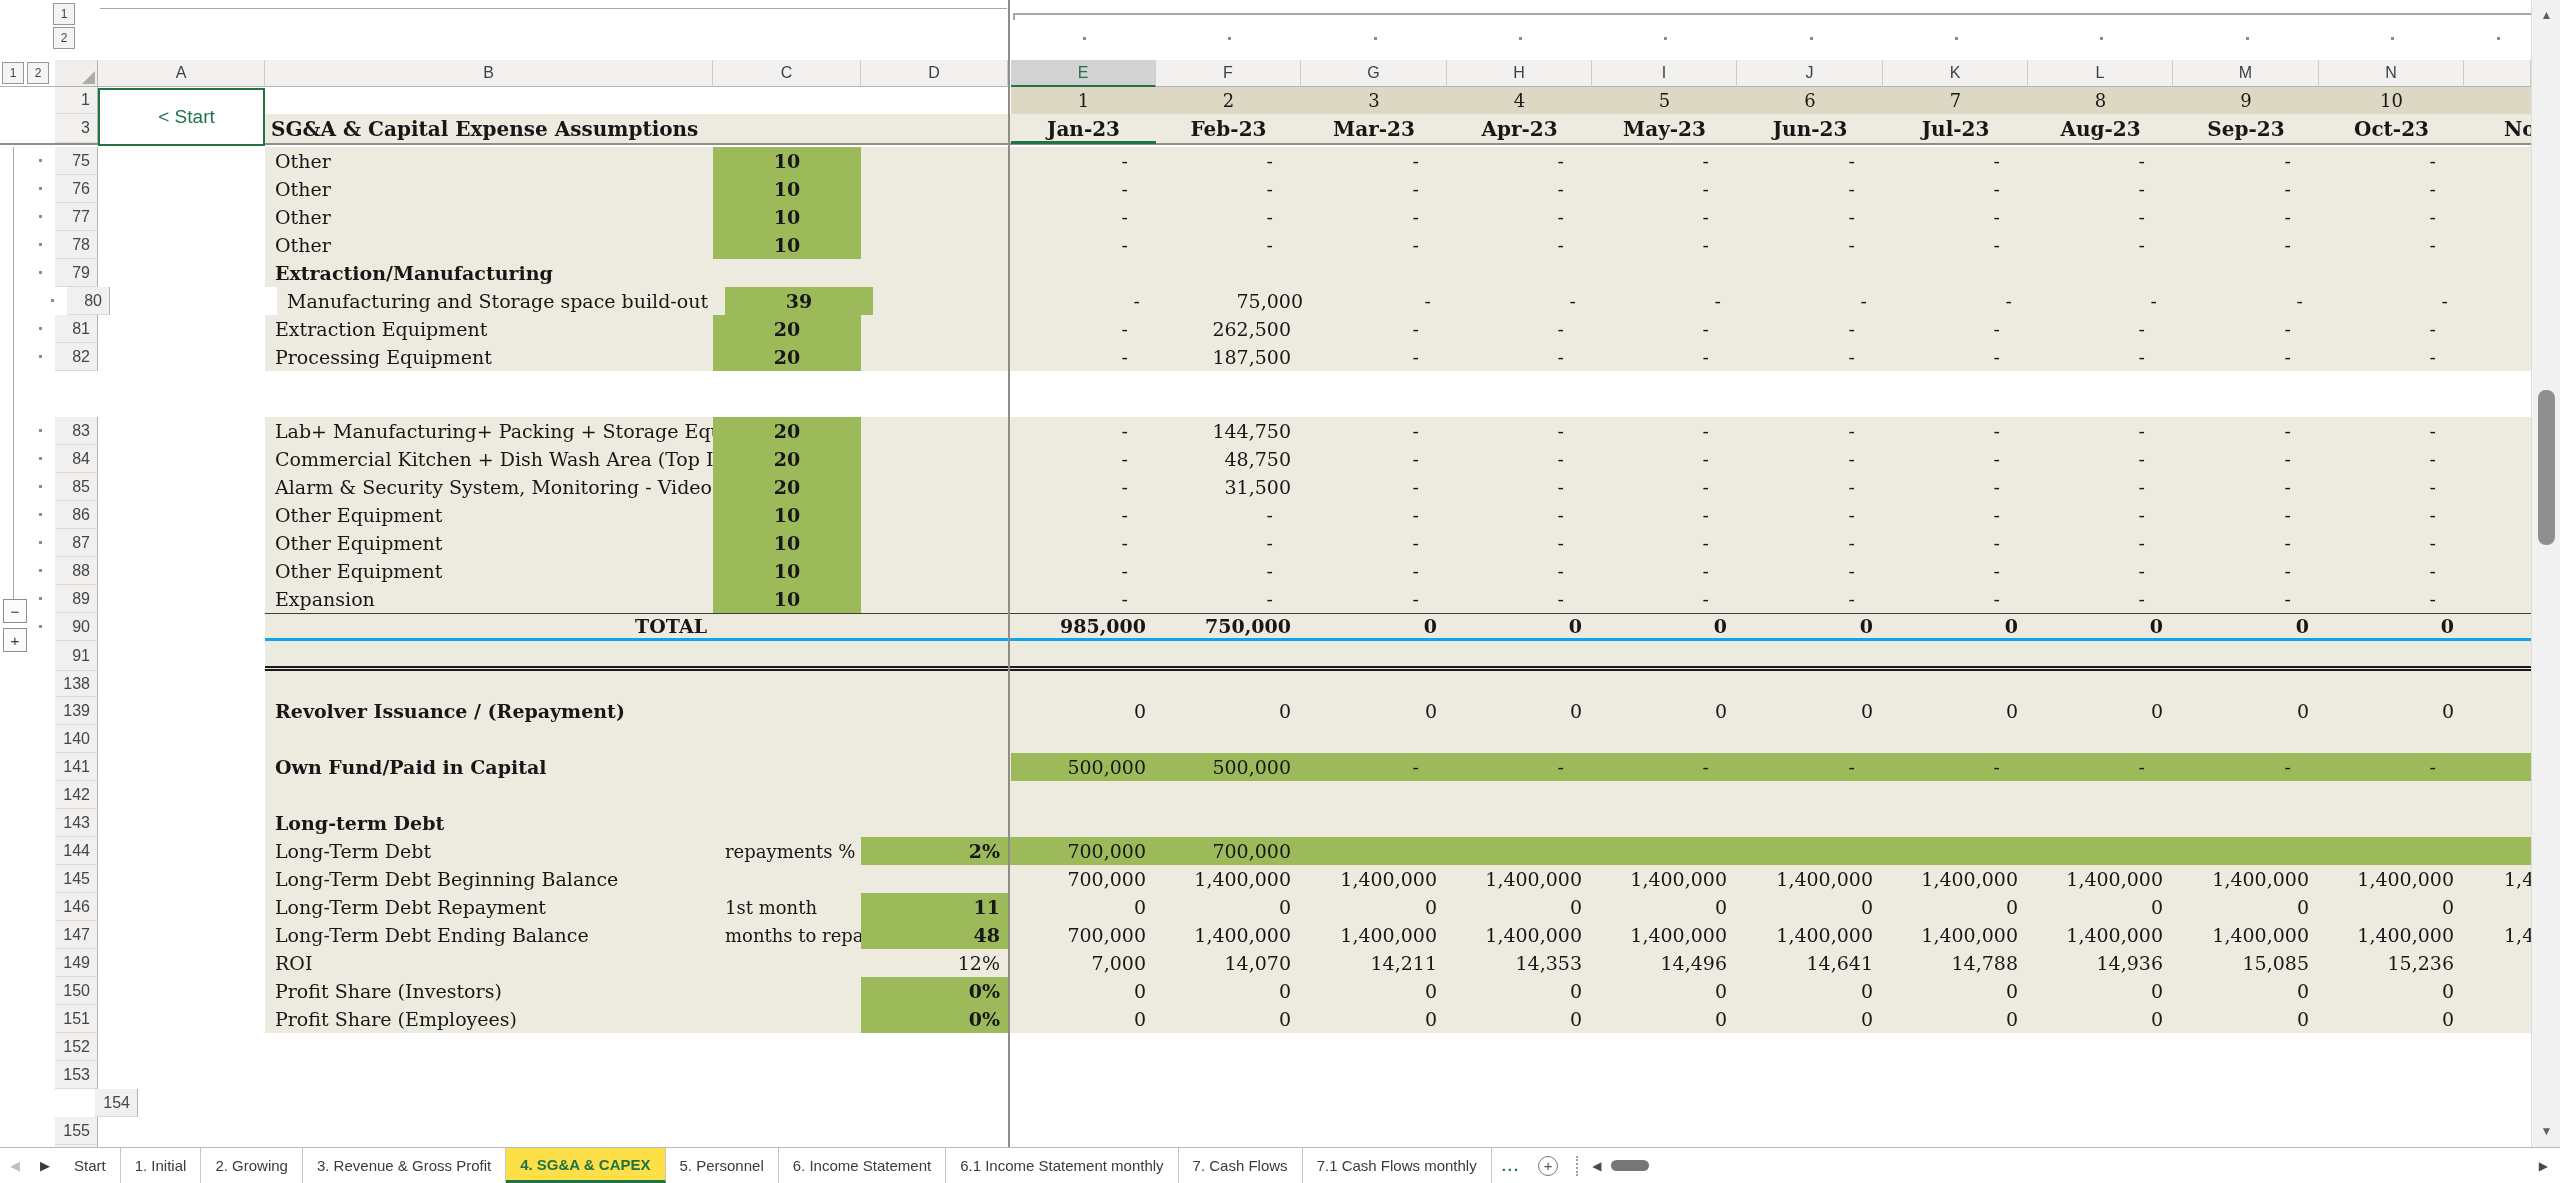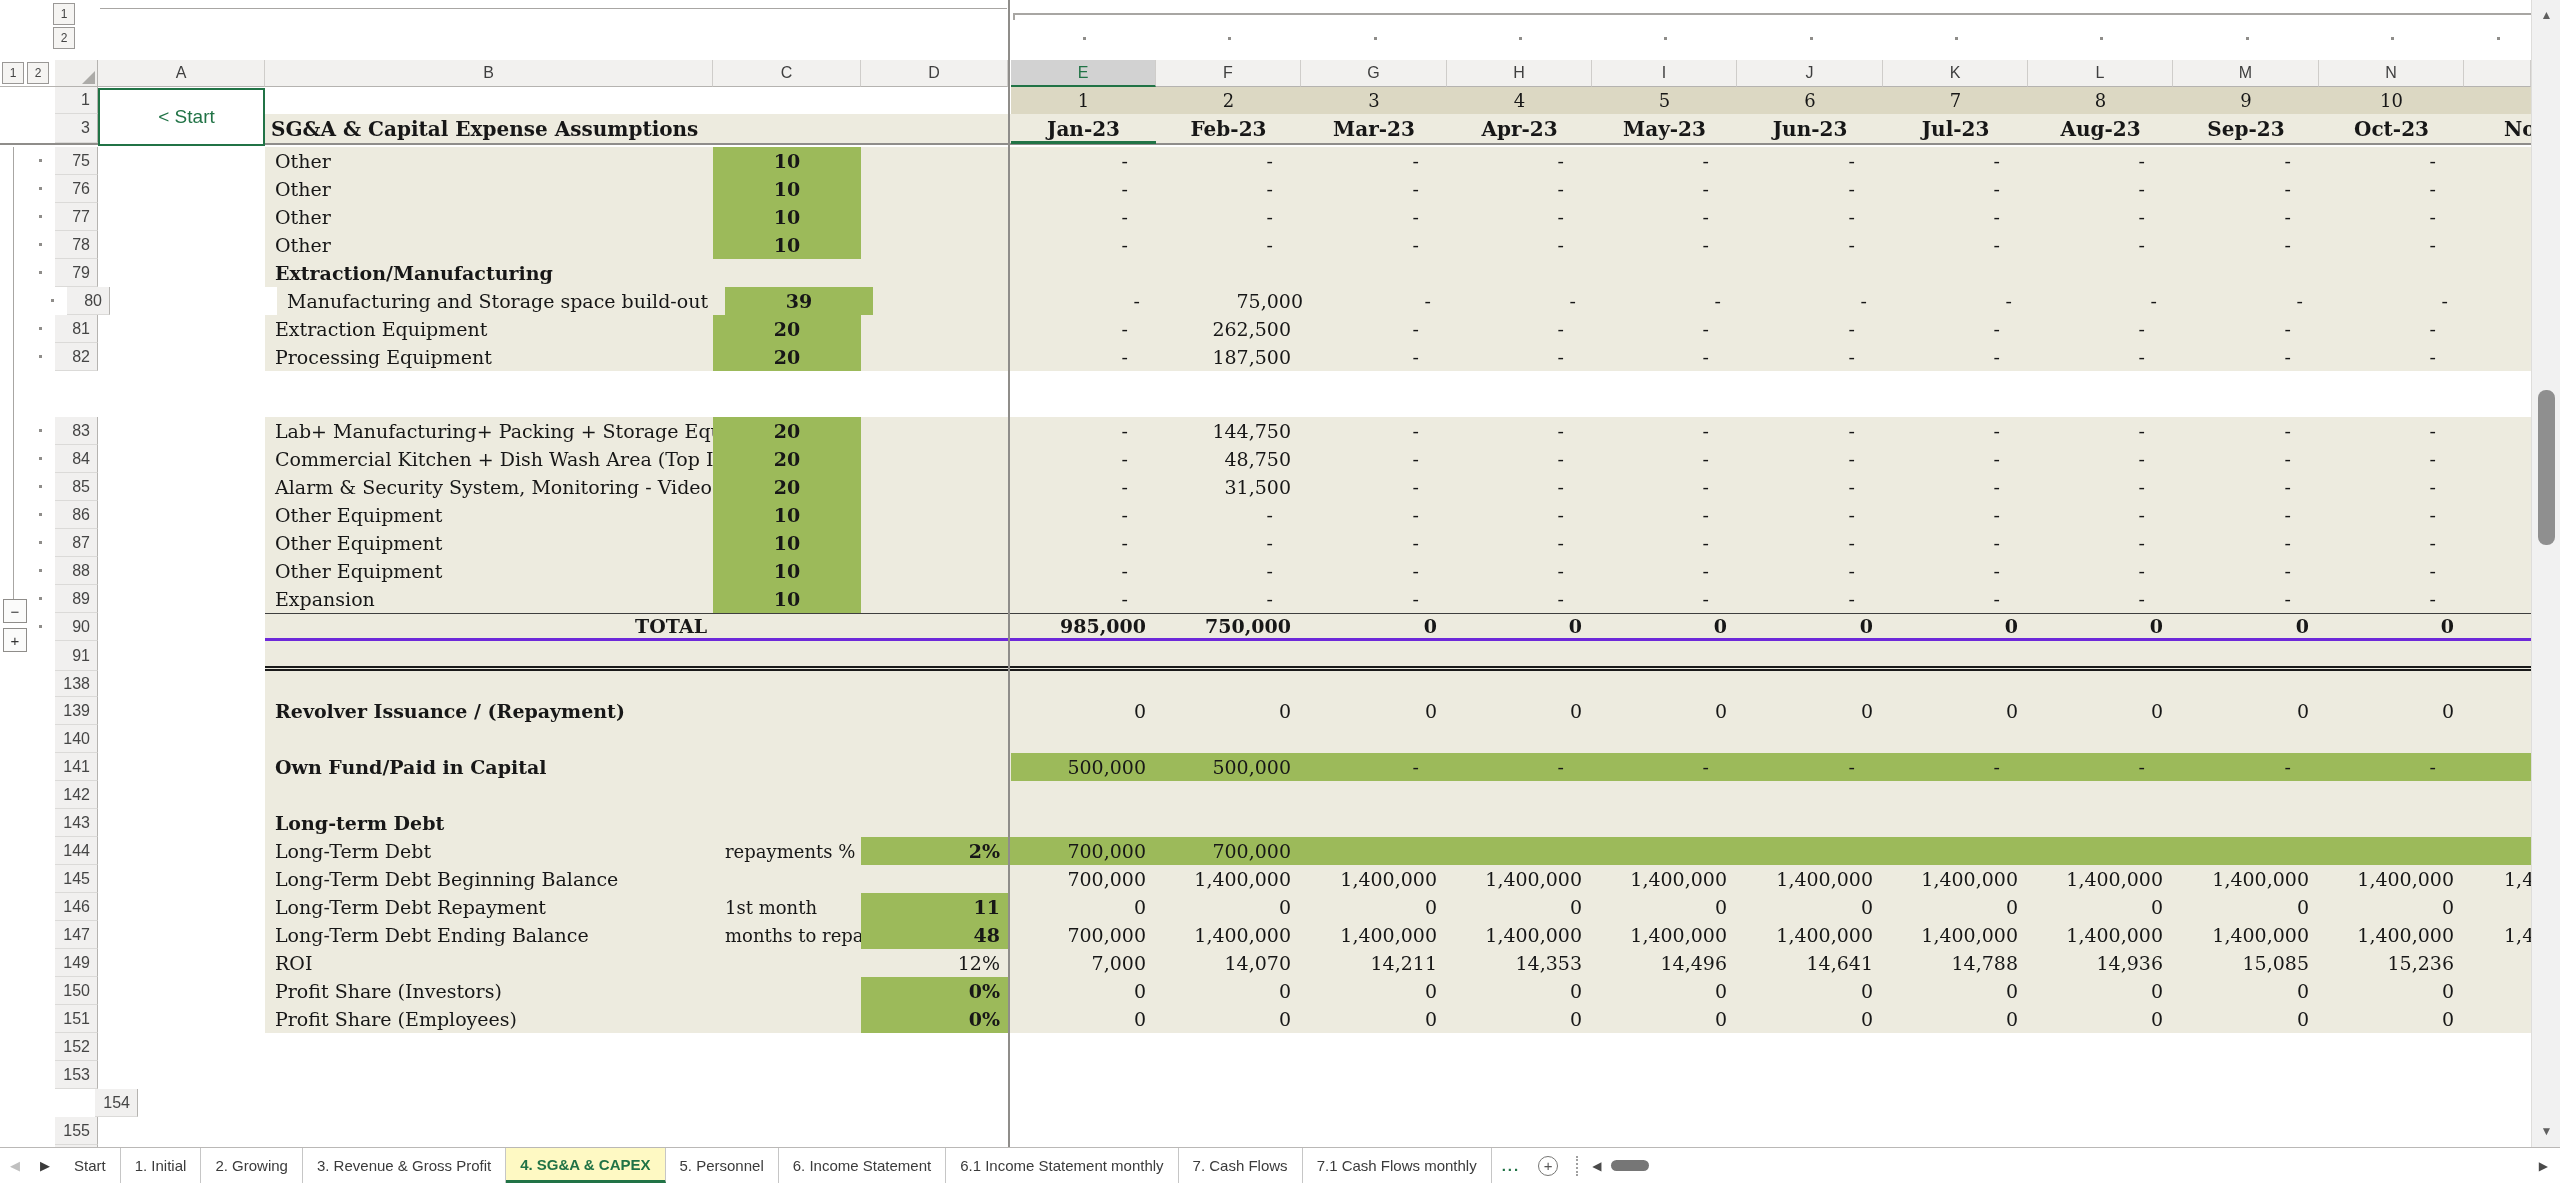--- a/index.html
+++ b/index.html
@@ -59,21 +59,21 @@
   .cc.val{justify-content:center;font-weight:bold;background:var(--green);}
   .cc.note{padding-left:12px;font-size:18px;white-space:nowrap;overflow:hidden;}
   .cd.val{justify-content:flex-end;padding-right:8px;}
   .cd.greenfill{background:var(--green);font-weight:bold;}
   .m{display:flex;align-items:center;justify-content:flex-end;padding-right:10px;font-size:19px;}
   .m.dash{padding-right:28px;}
   .m.boldv{font-weight:bold;}
   .greenband{background:var(--green) !important;}
   .pt{display:flex;align-items:center;padding-left:40px;overflow:hidden;font-size:19px;}
   .bt{border-top:1px solid #3f3f3f;}
-  .bb2{border-bottom:3px solid #6d28d9;}
+  .bb2{border-bottom:3px solid #0ea5e9;}
   .bdbl{border-bottom:5px double #1a1a1a;}
 
   
   .vPane{position:absolute;left:1008px;top:0;width:2px;height:1147px;background:#8f8d8a;}
   .hPane{position:absolute;left:0;top:143px;width:2531px;height:2px;background:#8f8d8a;}
   .selUnderline{position:absolute;left:1011px;top:141px;width:145px;height:3px;background:var(--accent);}
   .startbtn{position:absolute;left:98px;top:88px;width:167px;height:58px;background:#fff;
         border:2.5px solid var(--accent);color:var(--accent);font-size:19px;
         display:flex;align-items:center;justify-content:center;padding-left:10px;}
   .rowBracket{position:absolute;left:13px;top:147px;width:1px;height:452px;background:#a8a6a3;}
@@ -85,21 +85,21 @@
   .vscroll .arr{position:absolute;left:0;width:29px;text-align:center;font-size:12px;color:#606060;}
   .vthumb{position:absolute;left:6px;top:390px;width:17px;height:155px;background:#8F8F8F;border-radius:8px;}
 
   
   .tabbar{position:absolute;left:0;top:1147px;width:2560px;height:36px;background:#fff;
         border-top:1px solid #bab8b6;display:flex;align-items:stretch;font-size:15px;color:#3b3b3b;}
   .tnav{display:flex;align-items:center;padding:0 10px;font-size:13px;}
   .tnav.dim{color:#c0c0c0;}
   .tab{display:flex;align-items:center;padding:0 14px;border-right:1px solid #c6c6c6;white-space:nowrap;position:relative;}
   .tab:first-of-type{border-left:1px solid #c6c6c6;}
-  .tab.active{color:var(--accent);font-weight:bold;background:#fef9c3;border-bottom:3px solid var(--accent);}
+  .tab.active{color:var(--accent);font-weight:bold;background:#fde047;border-bottom:3px solid var(--accent);}
   .more{display:flex;align-items:center;color:var(--accent);font-weight:bold;padding:0 10px;letter-spacing:2px;}
   .newsheet{align-self:center;width:20px;height:20px;border:1px solid #767674;border-radius:50%;
         display:flex;align-items:center;justify-content:center;font-size:15px;color:#555;margin:0 8px;}
   .tdots{align-self:center;height:20px;border-left:2px dotted #a0a0a0;margin:0 10px;}
   .hthumb{align-self:center;width:38px;height:11px;background:#767676;border-radius:6px;margin-left:6px;}
   .harr{align-self:center;font-size:12px;color:#4a4a4a;padding:0 4px;}
   .harr.right{position:absolute;right:8px;top:0;height:36px;display:flex;align-items:center;}
 </style>
 </head>
 <body>

